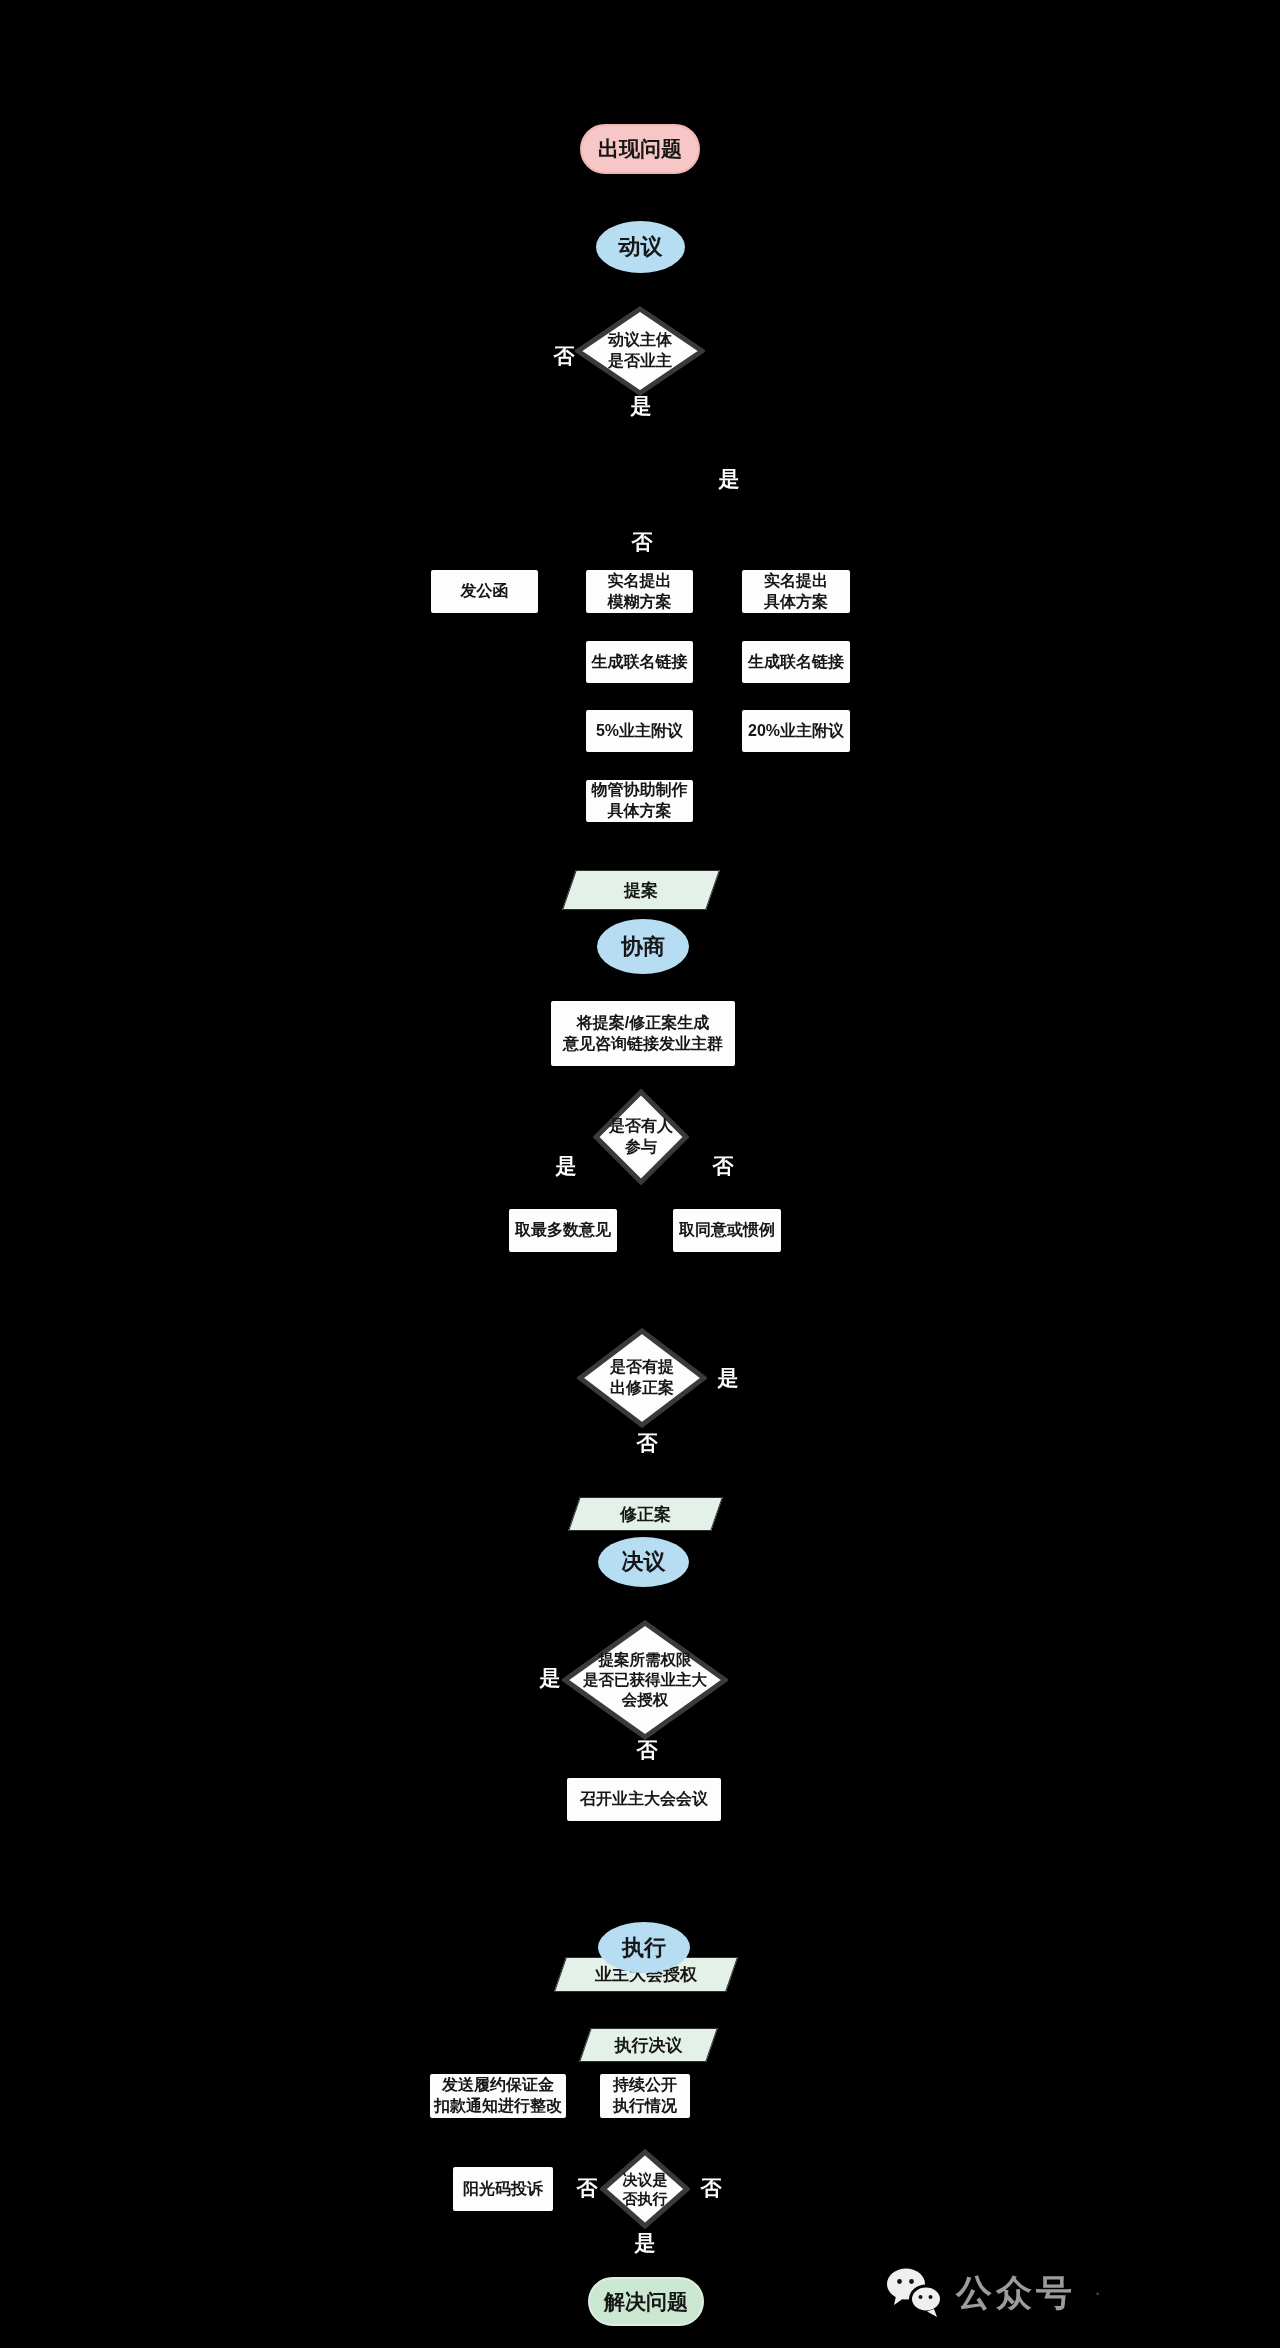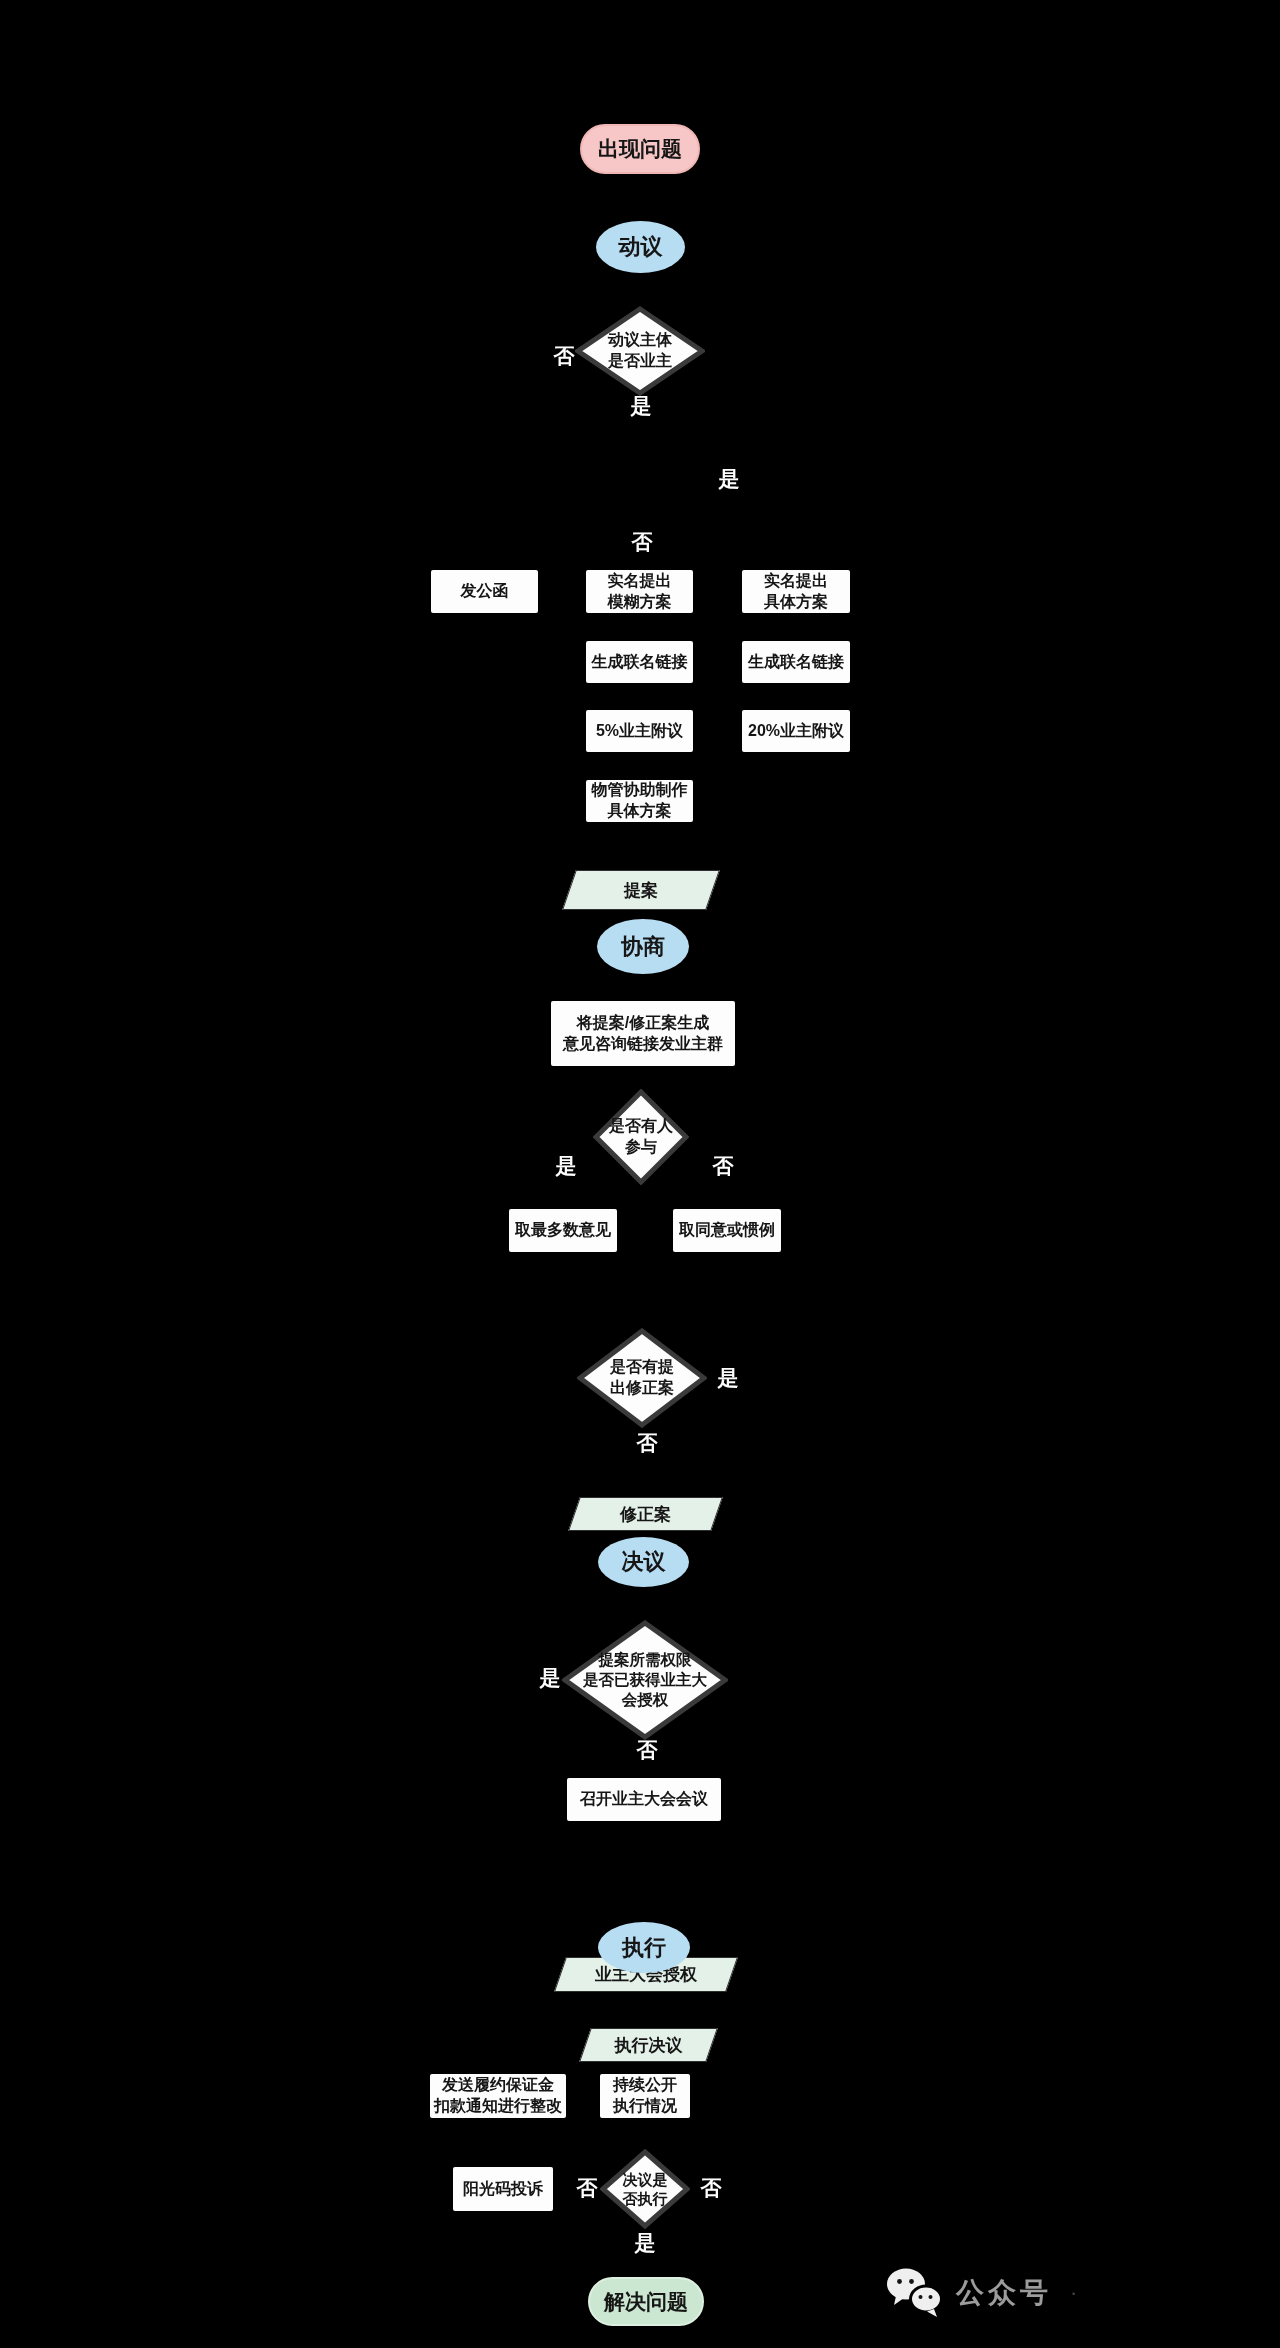--- a/index.html
+++ b/index.html
@@ -23,21 +23,21 @@
            font-size:16px; line-height:1.3; }
   .para { position:absolute;margin-top:23px; }
   .para-bg { position:absolute; inset:0; background:#e4f1e8; transform:skewX(-19deg);
              border:1px solid #2f2f2f; }
   .para-label { position:absolute; inset:0; display:flex; align-items:center; justify-content:center;
                 color:#161616; font-weight:600; font-size:17px; }
   .edge-label { position:absolute; width:44px; height:28px; display:flex; align-items:center;
                 justify-content:center; color:#fdfdfd; font-weight:700; font-size:21px; }
   .footer { position:absolute; left:884px; top:2262px; width:380px; height:62px;
             display:flex; align-items:center; color:#9c9c9c; }
-  .footer .acct-type { font-size:28px; font-weight:600; letter-spacing:4px; margin-left:10px; }
+  .footer .acct-type { font-size:36px; font-weight:600; letter-spacing:4px; margin-left:10px; }
   .footer .sep { font-size:22px; opacity:.45; margin:0 12px 0 18px; }
   .footer .acct-name { font-size:36px; font-weight:600; letter-spacing:7px; }
 </style>
 </head>
 <body>
 
 <div id="canvas">
 
   <div class="node stadium start-fill" style="left:580px;top:124px;width:120px;height:50px">出现问题</div>
 

